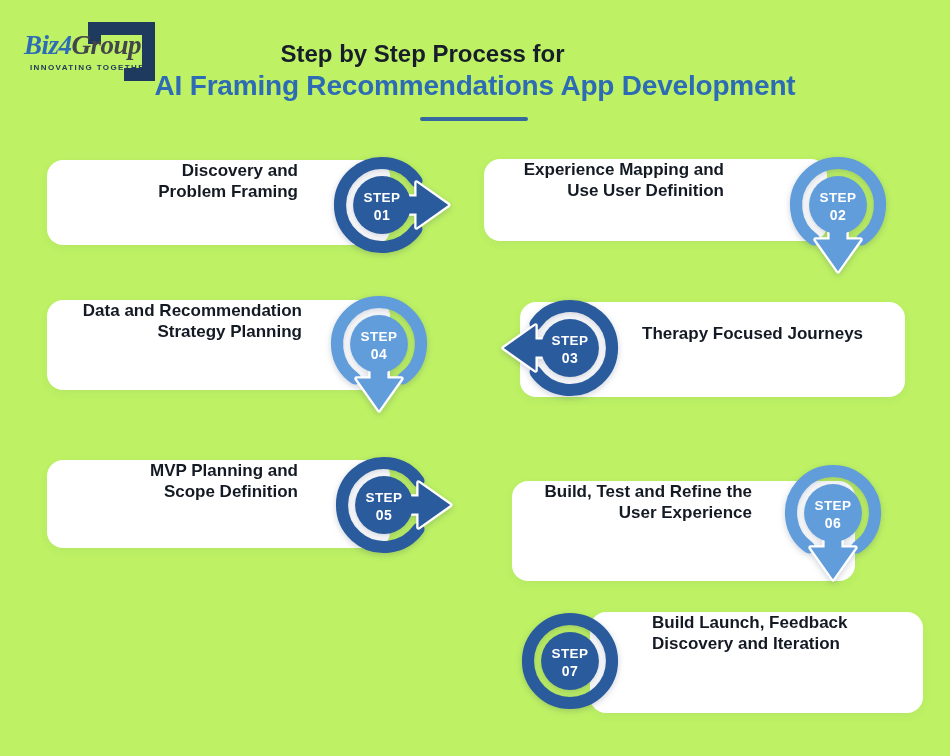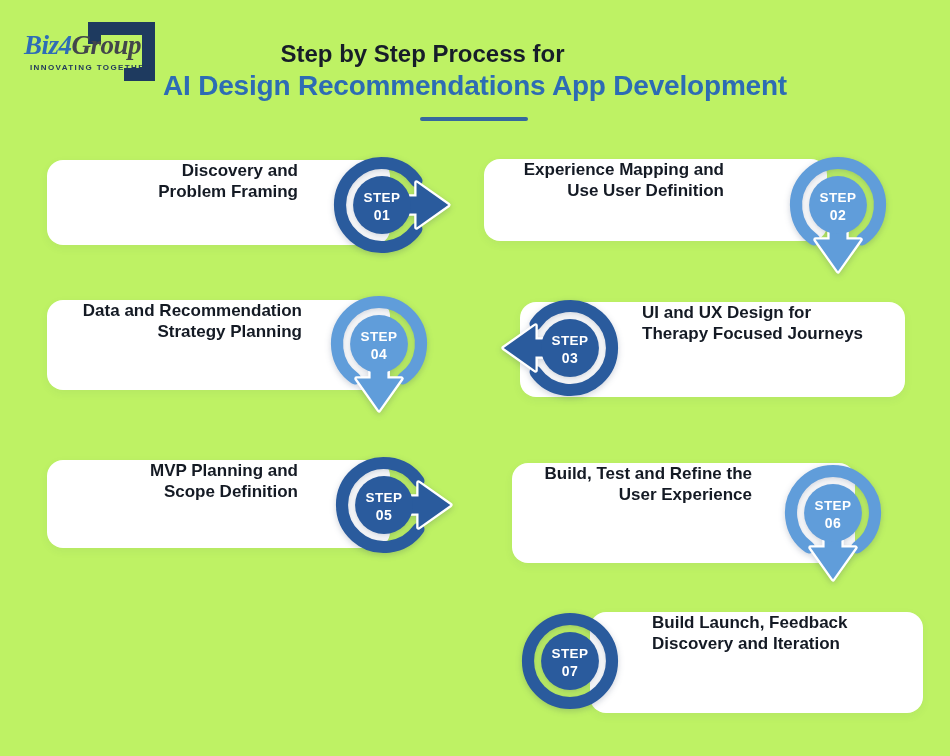--- a/index.html
+++ b/index.html
@@ -35,21 +35,21 @@
         display:flex; align-items:flex-start;}
   .card .txt{font-size:17px; font-weight:700; line-height:21px; color:#141a24; width:100%;}
   .al-right .txt{text-align:right;}
   .al-left  .txt{text-align:left;}
 
   .c1{left:47px;  top:160px; width:343px; height:85px;  padding-right:92px;  box-sizing:border-box;}
   .c2{left:484px; top:159px; width:343px; height:82px;  padding-right:103px; box-sizing:border-box;}
   .c3{left:520px; top:302px; width:385px; height:95px;  padding-left:122px;  box-sizing:border-box;}
   .c4{left:47px;  top:300px; width:343px; height:90px;  padding-right:88px;  box-sizing:border-box;}
   .c5{left:47px;  top:460px; width:343px; height:88px;  padding-right:92px;  box-sizing:border-box;}
-  .c6{left:512px; top:463px; width:343px; height:100px; padding-right:103px; box-sizing:border-box;}
+  .c6{left:512px; top:481px; width:343px; height:100px; padding-right:103px; box-sizing:border-box;}
   .c7{left:590px; top:612px; width:333px; height:101px; padding-left:62px;   box-sizing:border-box;}
 
   
   .badge{position:absolute; width:140px; height:140px;
          filter:drop-shadow(0 2px 3px rgba(30,50,90,0.22));}
   .b1{left:312px; top:135px;}
   .b2{left:768px; top:135px;}
   .b3{left:500px; top:278px;}
   .b4{left:309px; top:274px;}
   .b5{left:314px; top:435px;}
@@ -69,31 +69,31 @@
 
   <div class="logo">
     <svg class="logo-mark" viewBox="0 0 67 59">
       <path d="M0,0 H67 V59 H36 V46 H54 V13 H13 V22 H0 Z" fill="#1e3a5f"></path>
     </svg>
     <div class="brand"><span class="b-blue">Biz</span><span class="b-blue">4</span><span class="b-dark">Group</span></div>
     <div class="tagline">INNOVATING TOGETHER</div>
   </div>
 
   <div class="title1">Step by Step Process for</div>
-  <div class="title2">AI Design Recommendations App Development</div>
+  <div class="title2">AI Framing Recommendations App Development</div>
   <div class="title-underline"></div>
 
   <div class="card c1 al-right">
     <div class="txt"><span>Discovery and</span><br><span>Problem Framing</span></div>
   </div>
   <div class="card c2 al-right">
     <div class="txt"><span>Experience Mapping and</span><br><span>Use User Definition</span></div>
   </div>
   <div class="card c3 al-left">
-    <div class="txt"><span>UI and UX Design for</span><br><span>Therapy Focused Journeys</span></div>
+    <div class="txt"><br><span>Therapy Focused Journeys</span></div>
   </div>
   <div class="card c4 al-right">
     <div class="txt"><span>Data and Recommendation</span><br><span>Strategy Planning</span></div>
   </div>
   <div class="card c5 al-right">
     <div class="txt"><span>MVP Planning and</span><br><span>Scope Definition</span></div>
   </div>
   <div class="card c6 al-right">
     <div class="txt"><span>Build, Test and Refine the</span><br><span>User Experience</span></div>
   </div>

